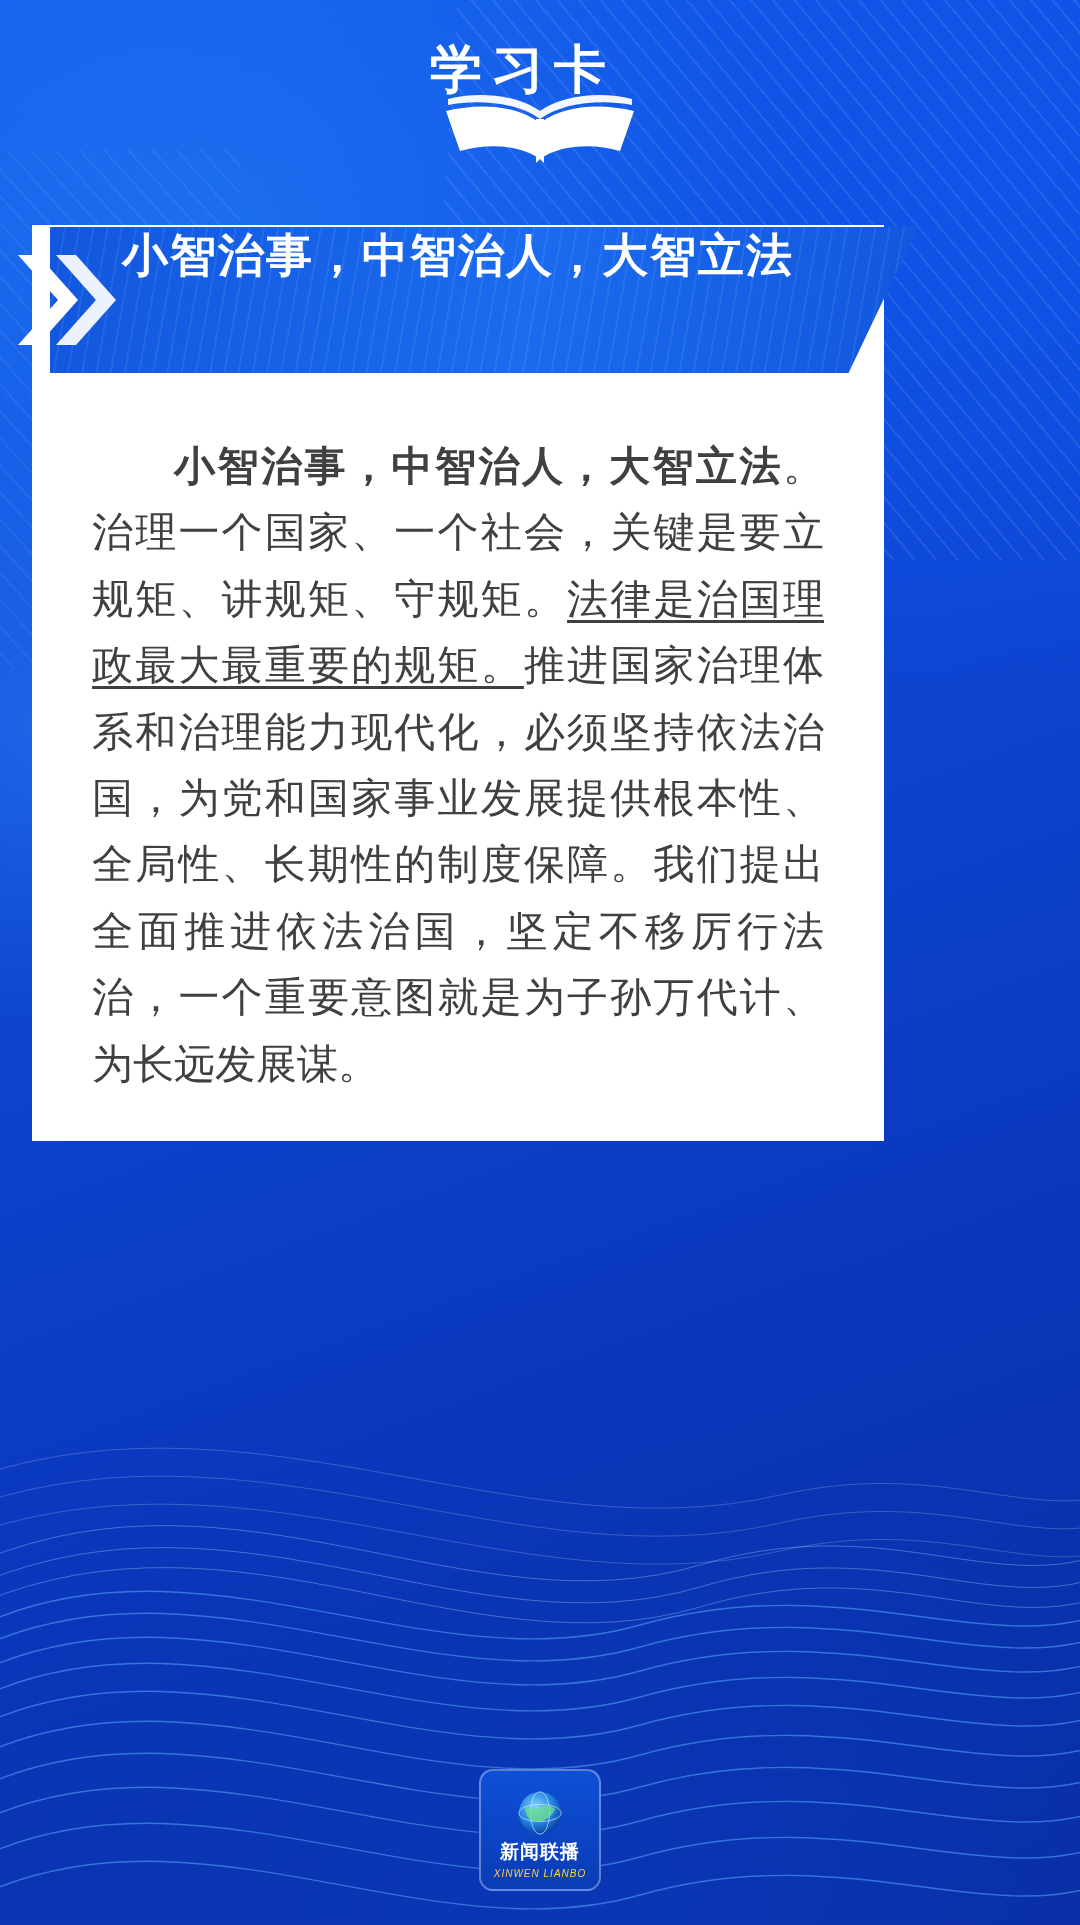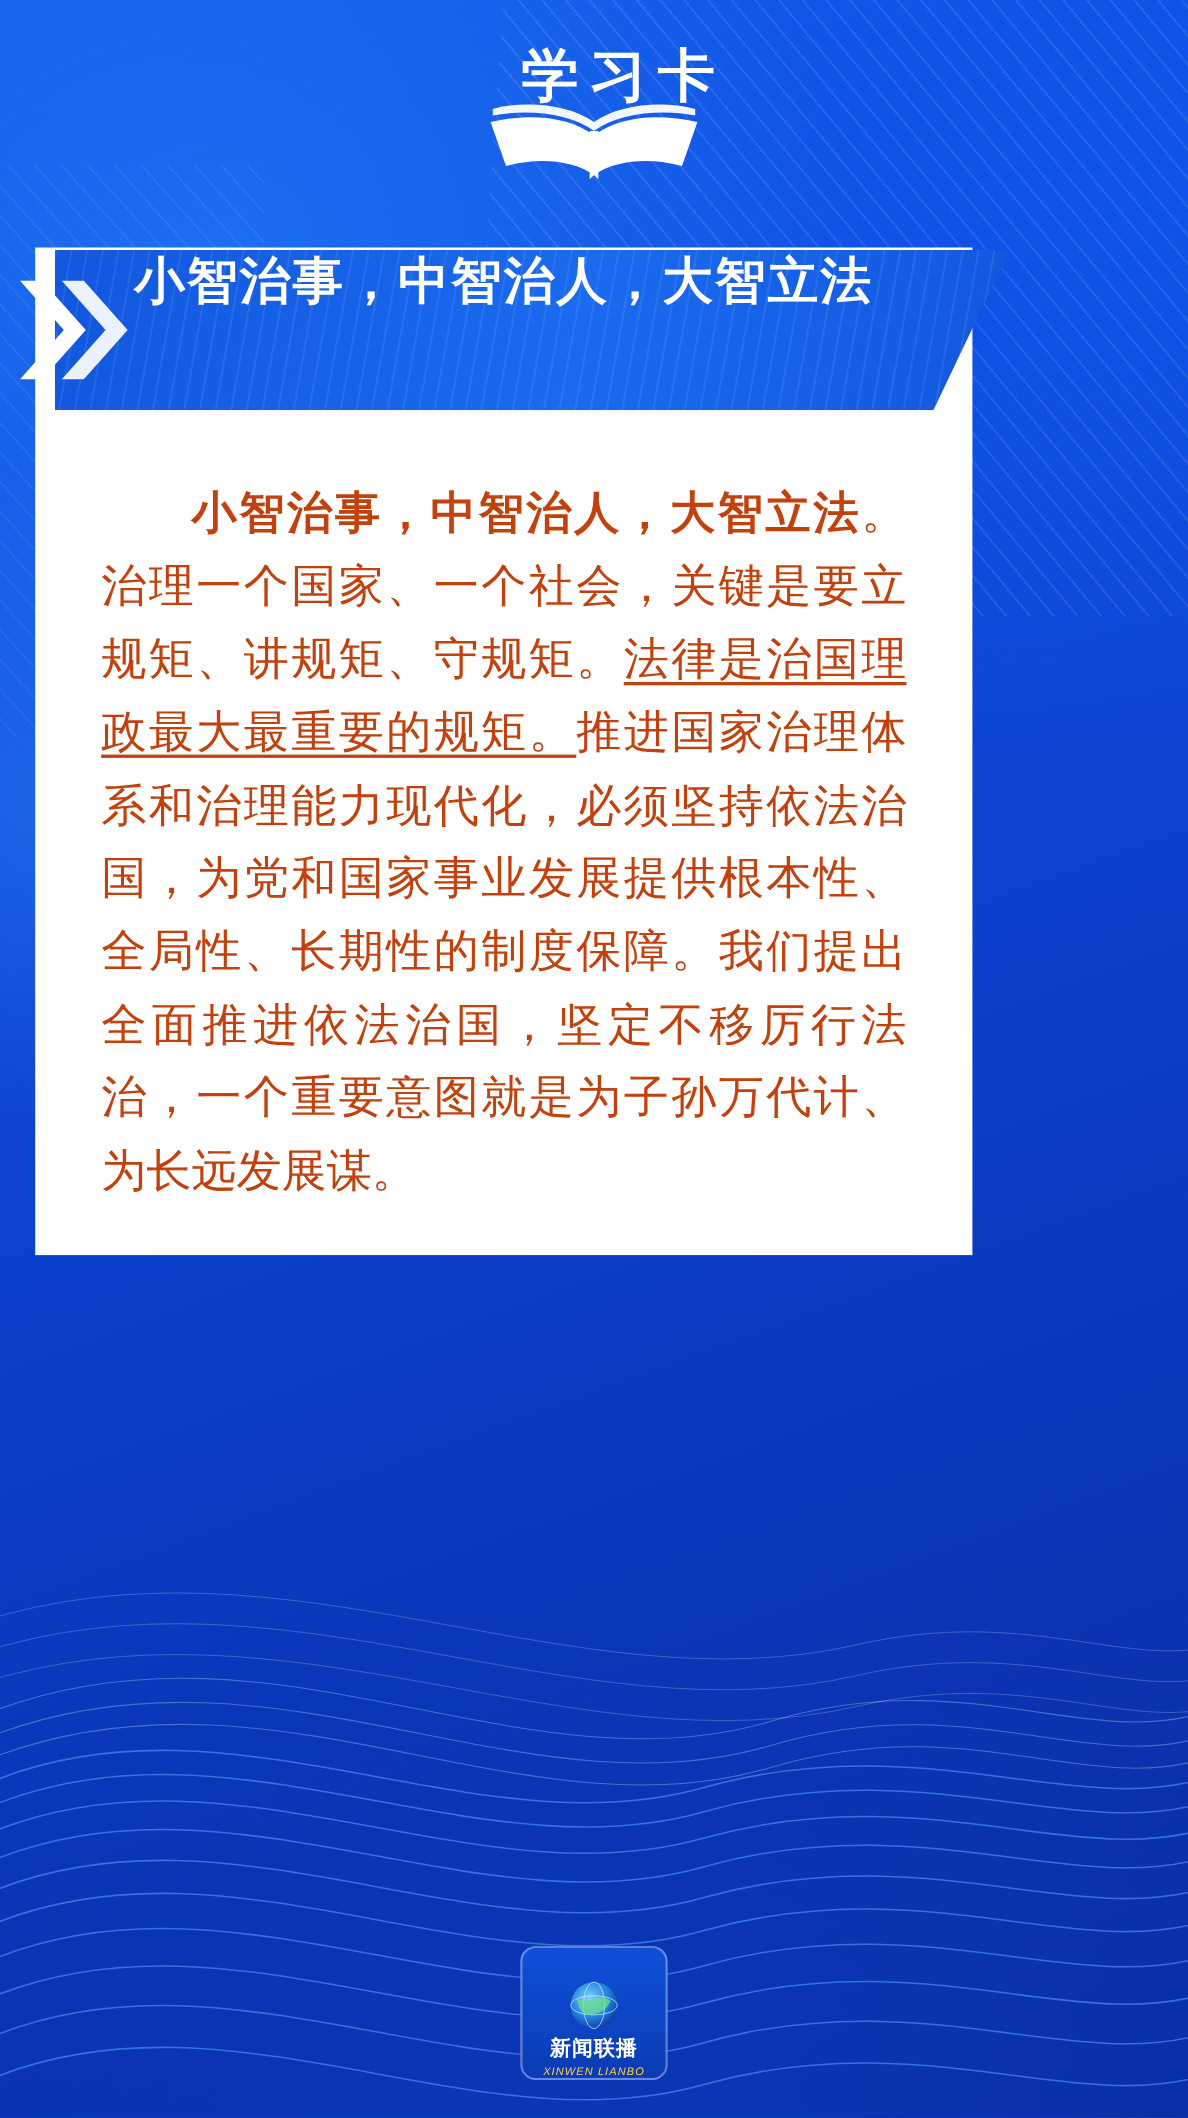--- a/index.html
+++ b/index.html
@@ -84,21 +84,21 @@
     display: flex;
     align-items: center;
     justify-content: center;
   }
   .logo-wrap {
     position: relative;
     width: 240px;
     height: 150px;
     display: flex;
     flex-direction: column;
-    align-items: flex-end;
+    align-items: flex-start;
     justify-content: flex-start;
     padding-top: 18px;
   }
   .logo-text {
     font-family: "DejaVu Serif", "Liberation Serif", serif;
     font-size: 52px;
     font-weight: 700;
     color: #ffffff;
     letter-spacing: 10px;
     text-indent: 10px;
@@ -168,21 +168,21 @@
     color: #ffffff;
     font-size: 46px;
     font-weight: 700;
     letter-spacing: 2px;
     font-family: "DejaVu Sans", "Liberation Sans", sans-serif;
   }
 
   
   .body-text {
     margin: 58px 60px 0 60px;
-    color: #c2410c;
+    color: #404040;
     font-size: 41px;
     line-height: 1.62;
     text-align: justify;
     font-family: "DejaVu Sans", "Liberation Sans", sans-serif;
   }
   .body-text .lead {
     font-weight: 700;
     margin-left: 82px;
   }
   .body-text .ul {
@@ -204,31 +204,31 @@
   
   .footer {
     position: absolute;
     bottom: 34px;
     left: 0; right: 0;
     z-index: 7;
     display: flex;
     justify-content: center;
   }
   .badge {
-    width: 134px;
+    width: 122px;
     height: 122px;
     border-radius: 14px;
     background: linear-gradient(180deg, #0e4fd8 0%, #0a3cb4 100%);
     border: 2px solid rgba(255,255,255,0.35);
     position: relative;
     overflow: hidden;
     display: flex;
     flex-direction: column;
     align-items: center;
-    justify-content: flex-end;
+    justify-content: center;
     padding-top: 8px;
   }
   .badge-globe {
     width: 62px; height: 48px;
     display: block;
   }
   .badge-cn {
     margin-top: 2px;
     font-size: 19px;
     color: #ffffff;

